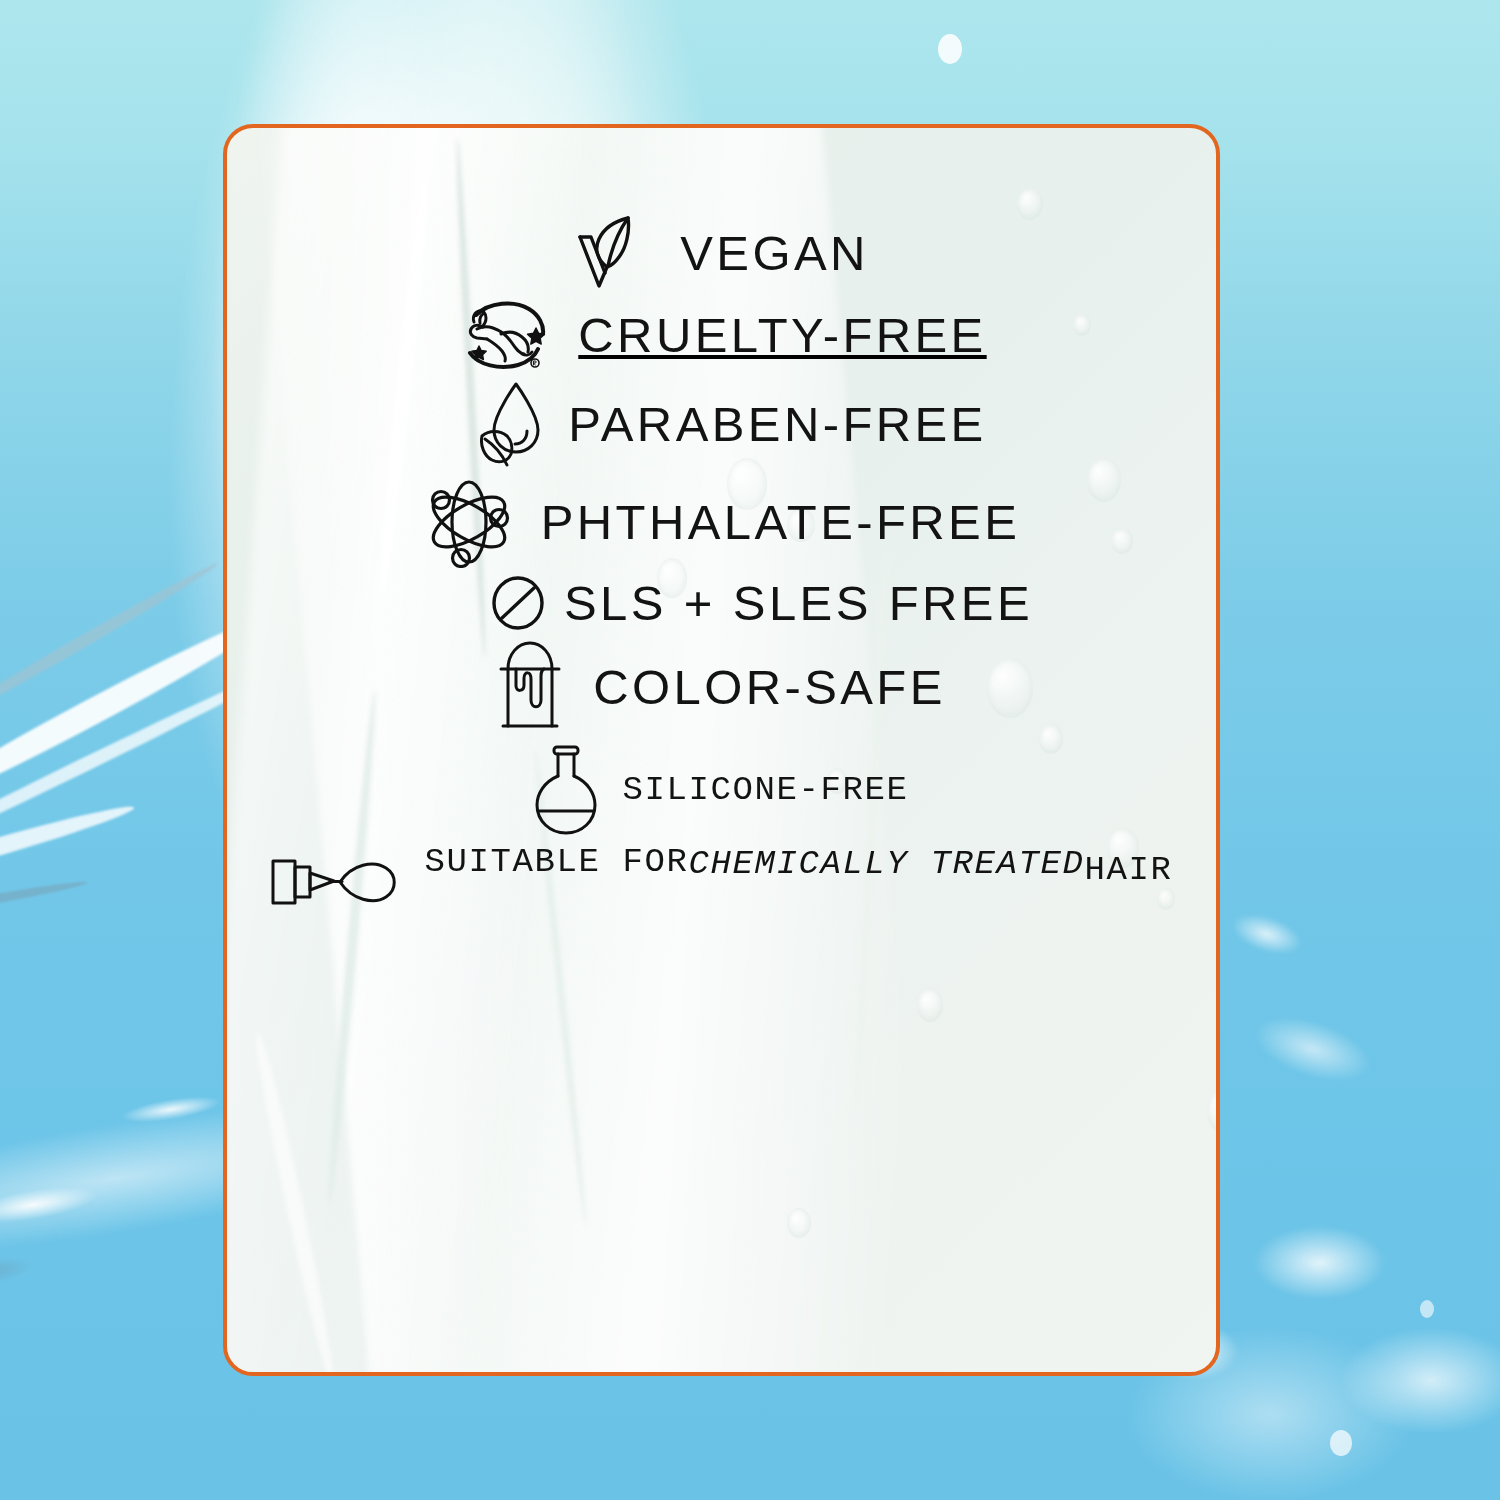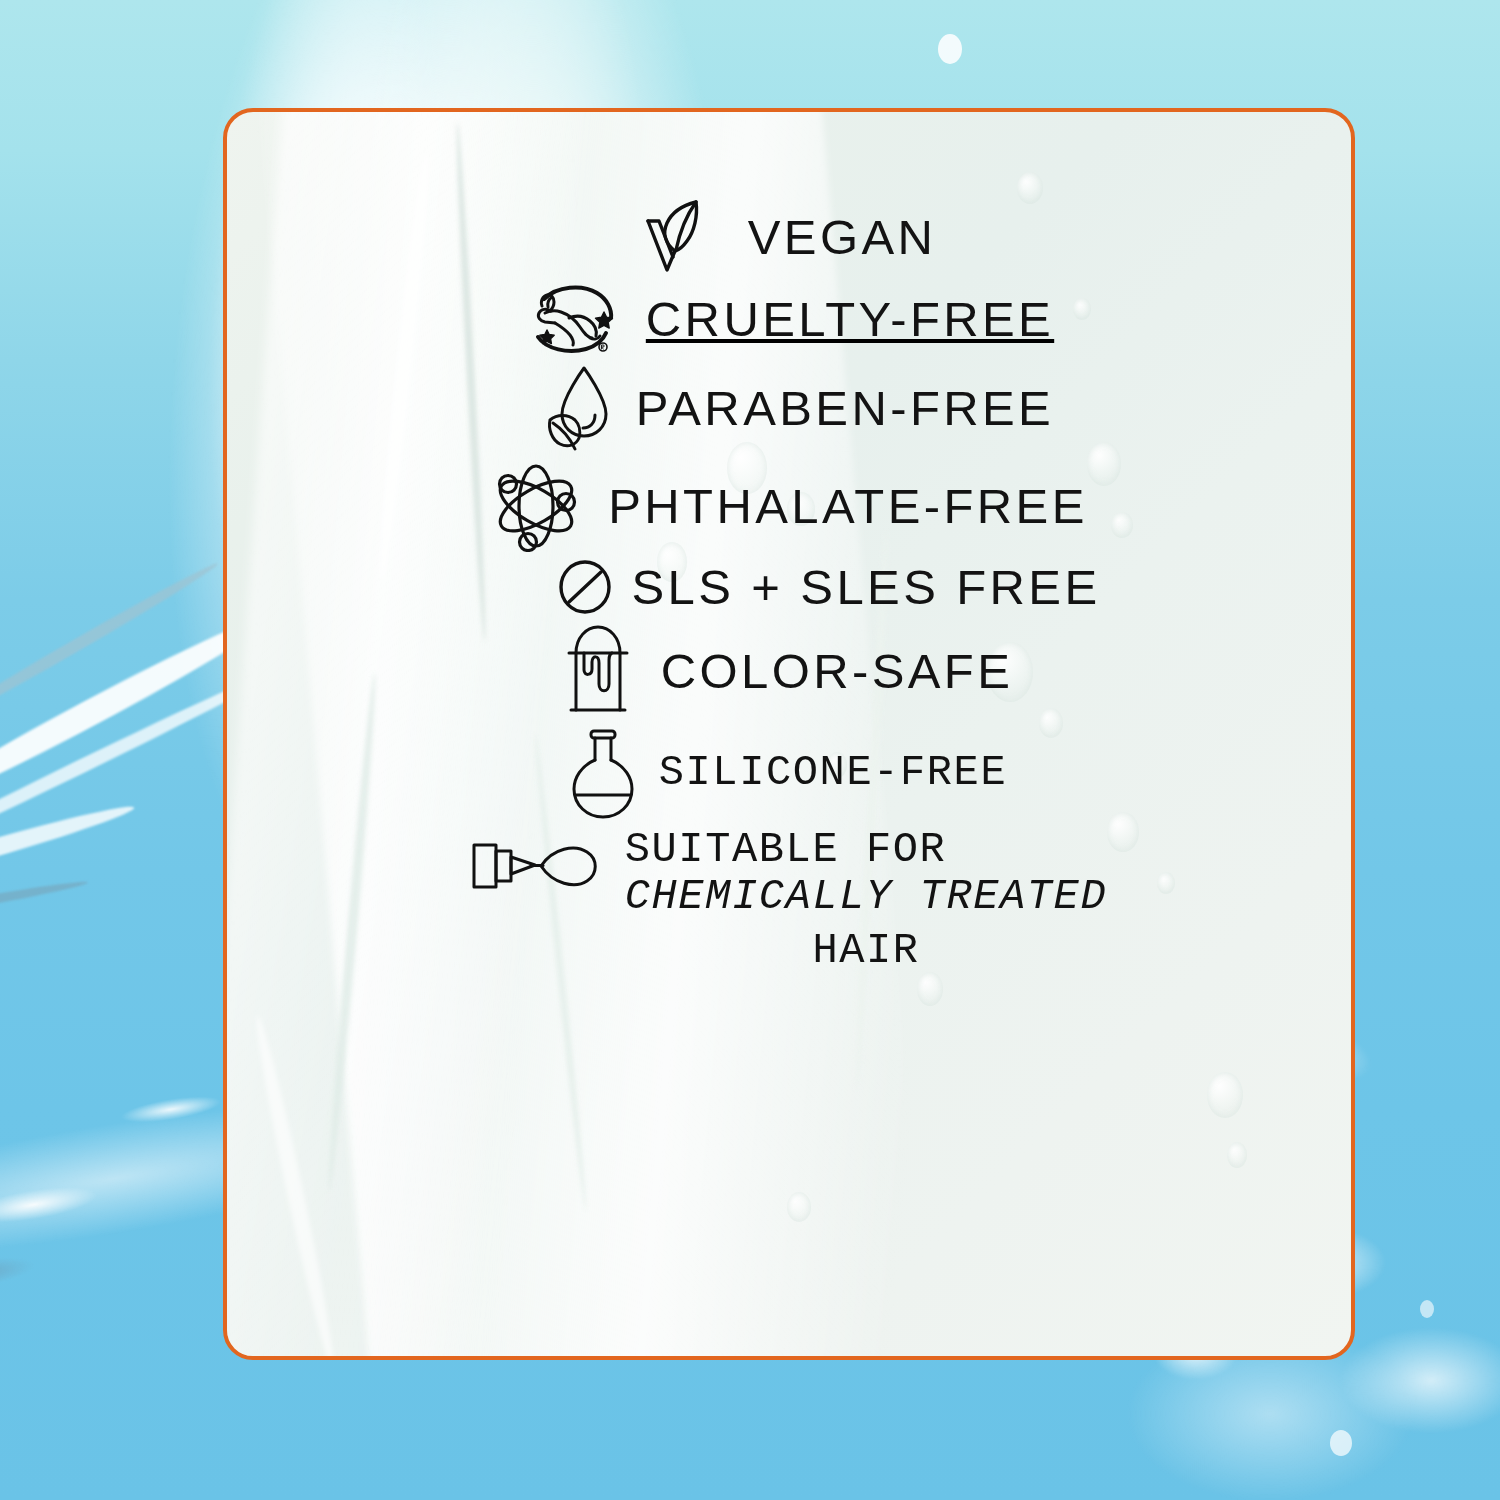--- a/index.html
+++ b/index.html
@@ -84,21 +84,21 @@
       radial-gradient(ellipse 50px 24px at 40% 30%, rgba(255,255,255,.75) 0%, rgba(255,255,255,0) 72%),
       radial-gradient(ellipse 80px 36px at 62% 58%, rgba(255,255,255,.6) 0%, rgba(255,255,255,0) 76%);
     transform:rotate(18deg);
     filter:blur(1.5px);
   }
   .drop{ position:absolute; border-radius:50%; background:rgba(255,255,255,.85); filter:blur(.5px); }
 
   
   #card{
     position:absolute;
-    left:223px; top:108px; width:1132px; height:1252px;
+    left:223px; top:124px; width:997px; height:1252px;
     border:4px solid #e2661f;
     border-radius:30px;
     background:
       linear-gradient(135deg,
         #eff4ef 0%, #e9f1ec 18%, #e7f0ed 38%, #ebf2ef 58%, #eef3f0 78%, #f1f5f1 100%);
     overflow:hidden;
     display:flex; flex-direction:column;
     align-items:center; justify-content:flex-start;
   }
   
@@ -135,22 +135,22 @@
   .row + .row{ margin-top:6px; }
   .ico{ display:flex; align-items:center; justify-content:center; flex:0 0 auto; }
   .lbl{
     color:#131313;
     font-size:49px;
     font-weight:400;
     letter-spacing:3.4px;
     white-space:pre;
     line-height:1.08;
   }
-  .mono .lbl{ font-family:"Liberation Mono", monospace; font-size:42px; letter-spacing:1.6px; }
-  .mono-block{ display:flex; flex-direction:column; }
+  .mono .lbl{ font-family:"Liberation Mono", monospace; font-size:34px; letter-spacing:1.6px; }
+  .mono-block{ display:flex; flex-direction:row; }
   .mono-block .l2{ text-align:center; margin-top:2px;font-style:italic; }
   .mono-block .l3{ text-align:center; margin-top:8px; }
 
   
   .row-vegan      { margin-top:0;   }
   .row-vegan .ico { margin-right:44px; }
   .row-cruelty    { margin-top:22px;text-decoration:underline; }
   .row-cruelty .ico{ margin-right:26px; }
   .row-paraben    { margin-top:22px;padding-left:20px; }
   .row-paraben .ico{ margin-right:26px; }

